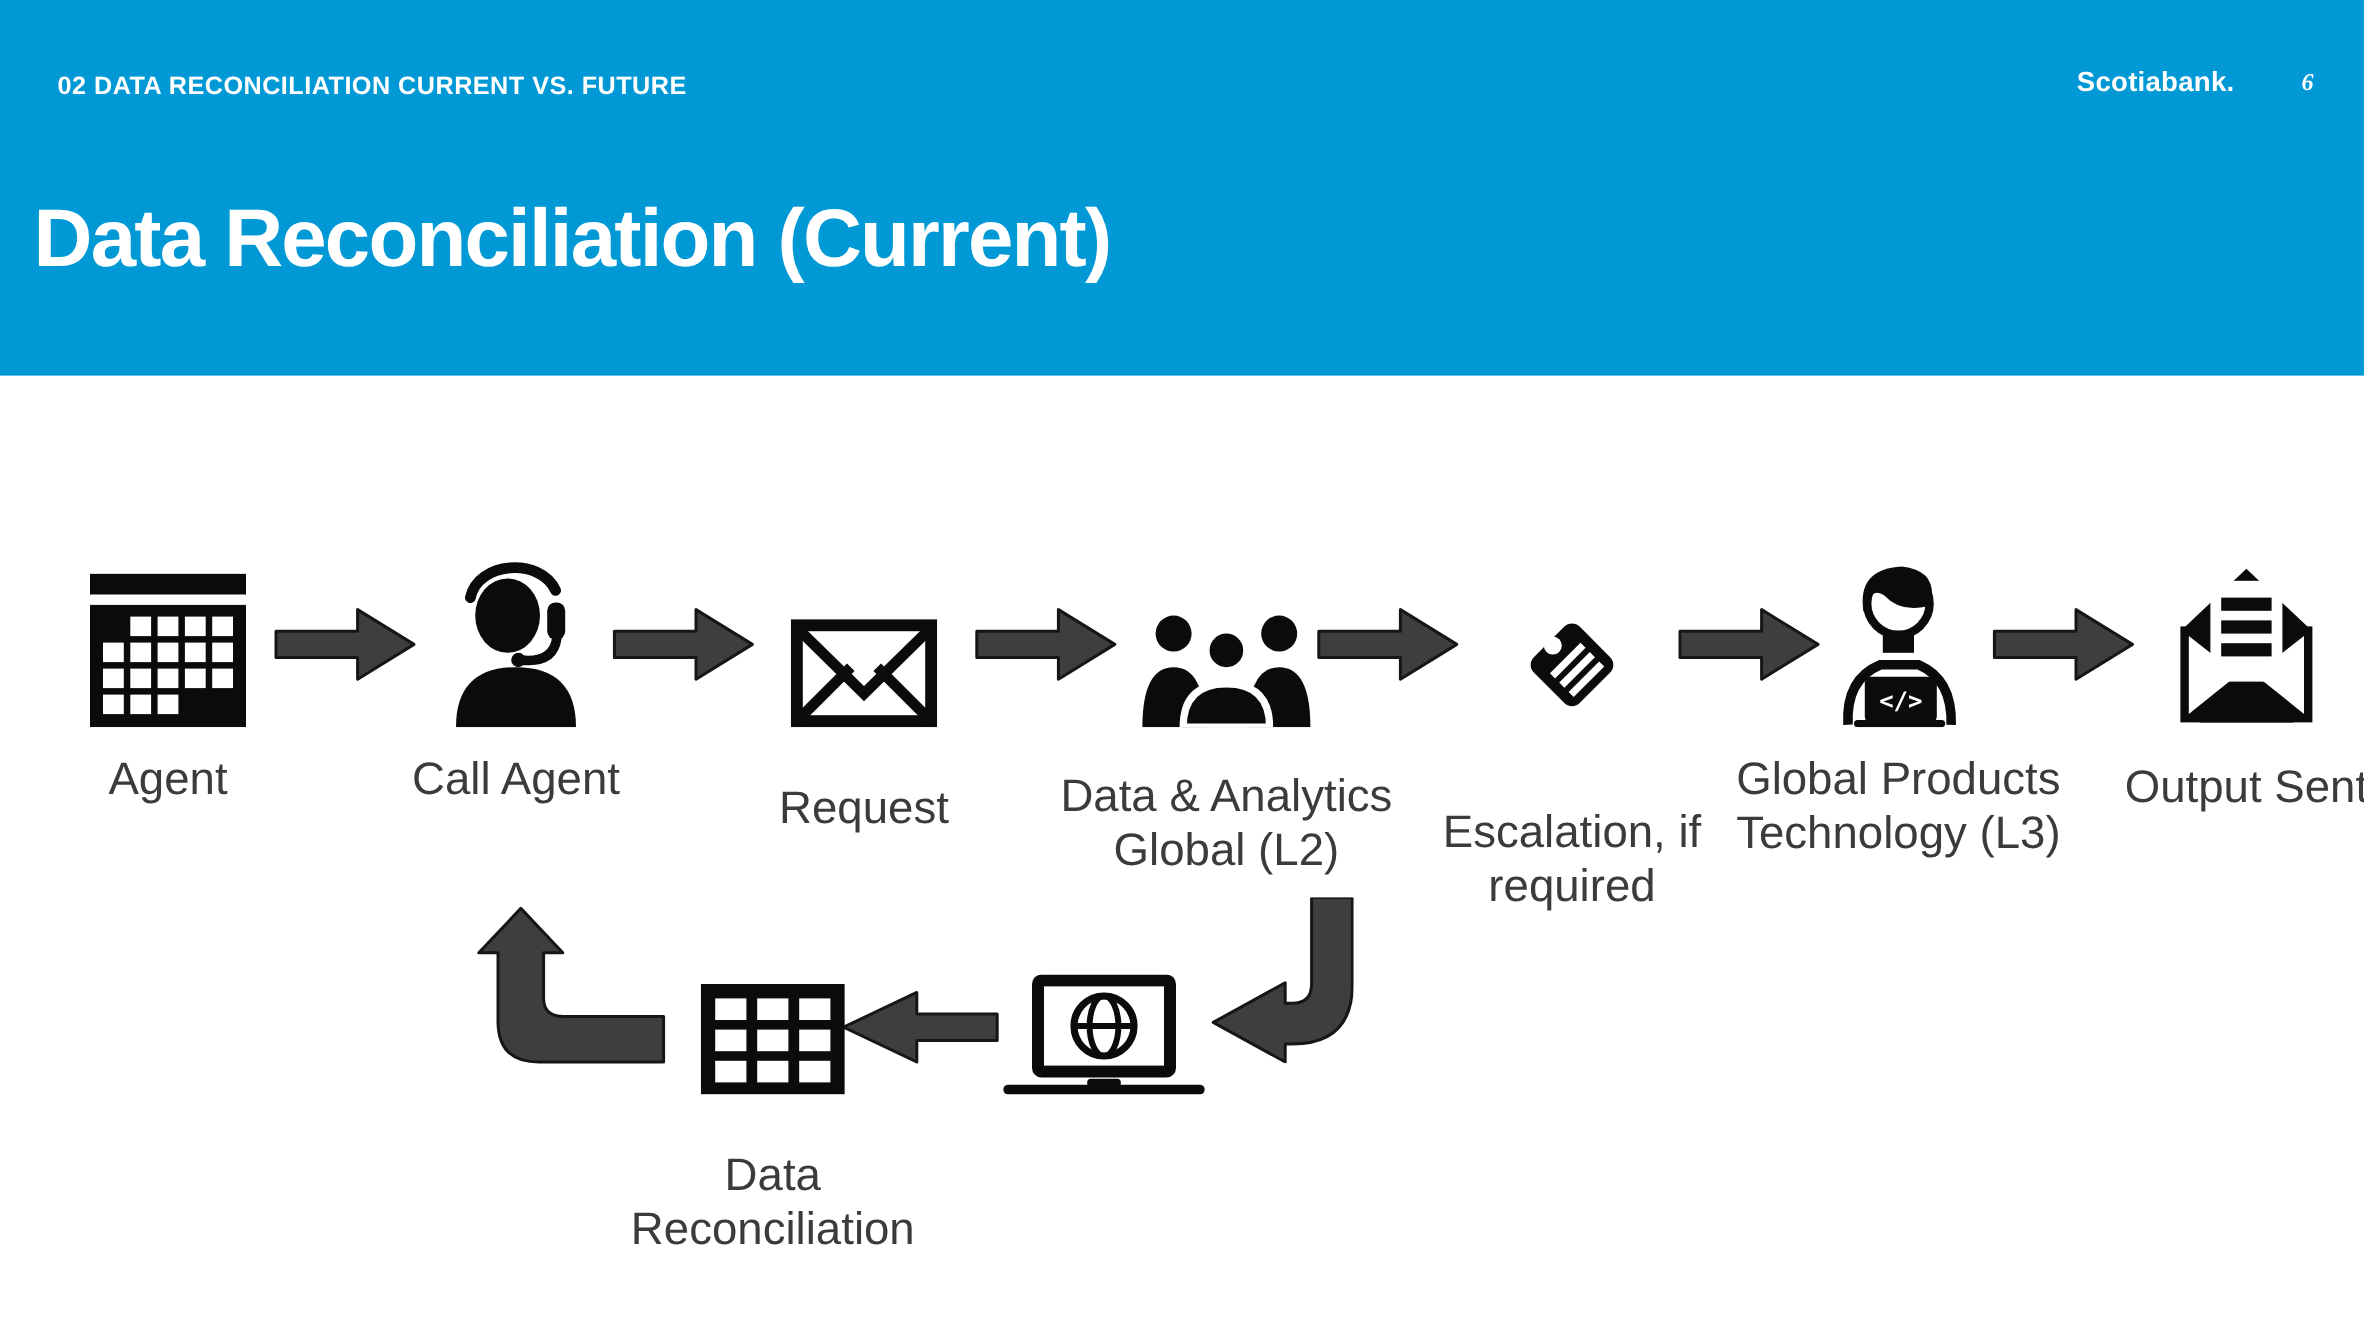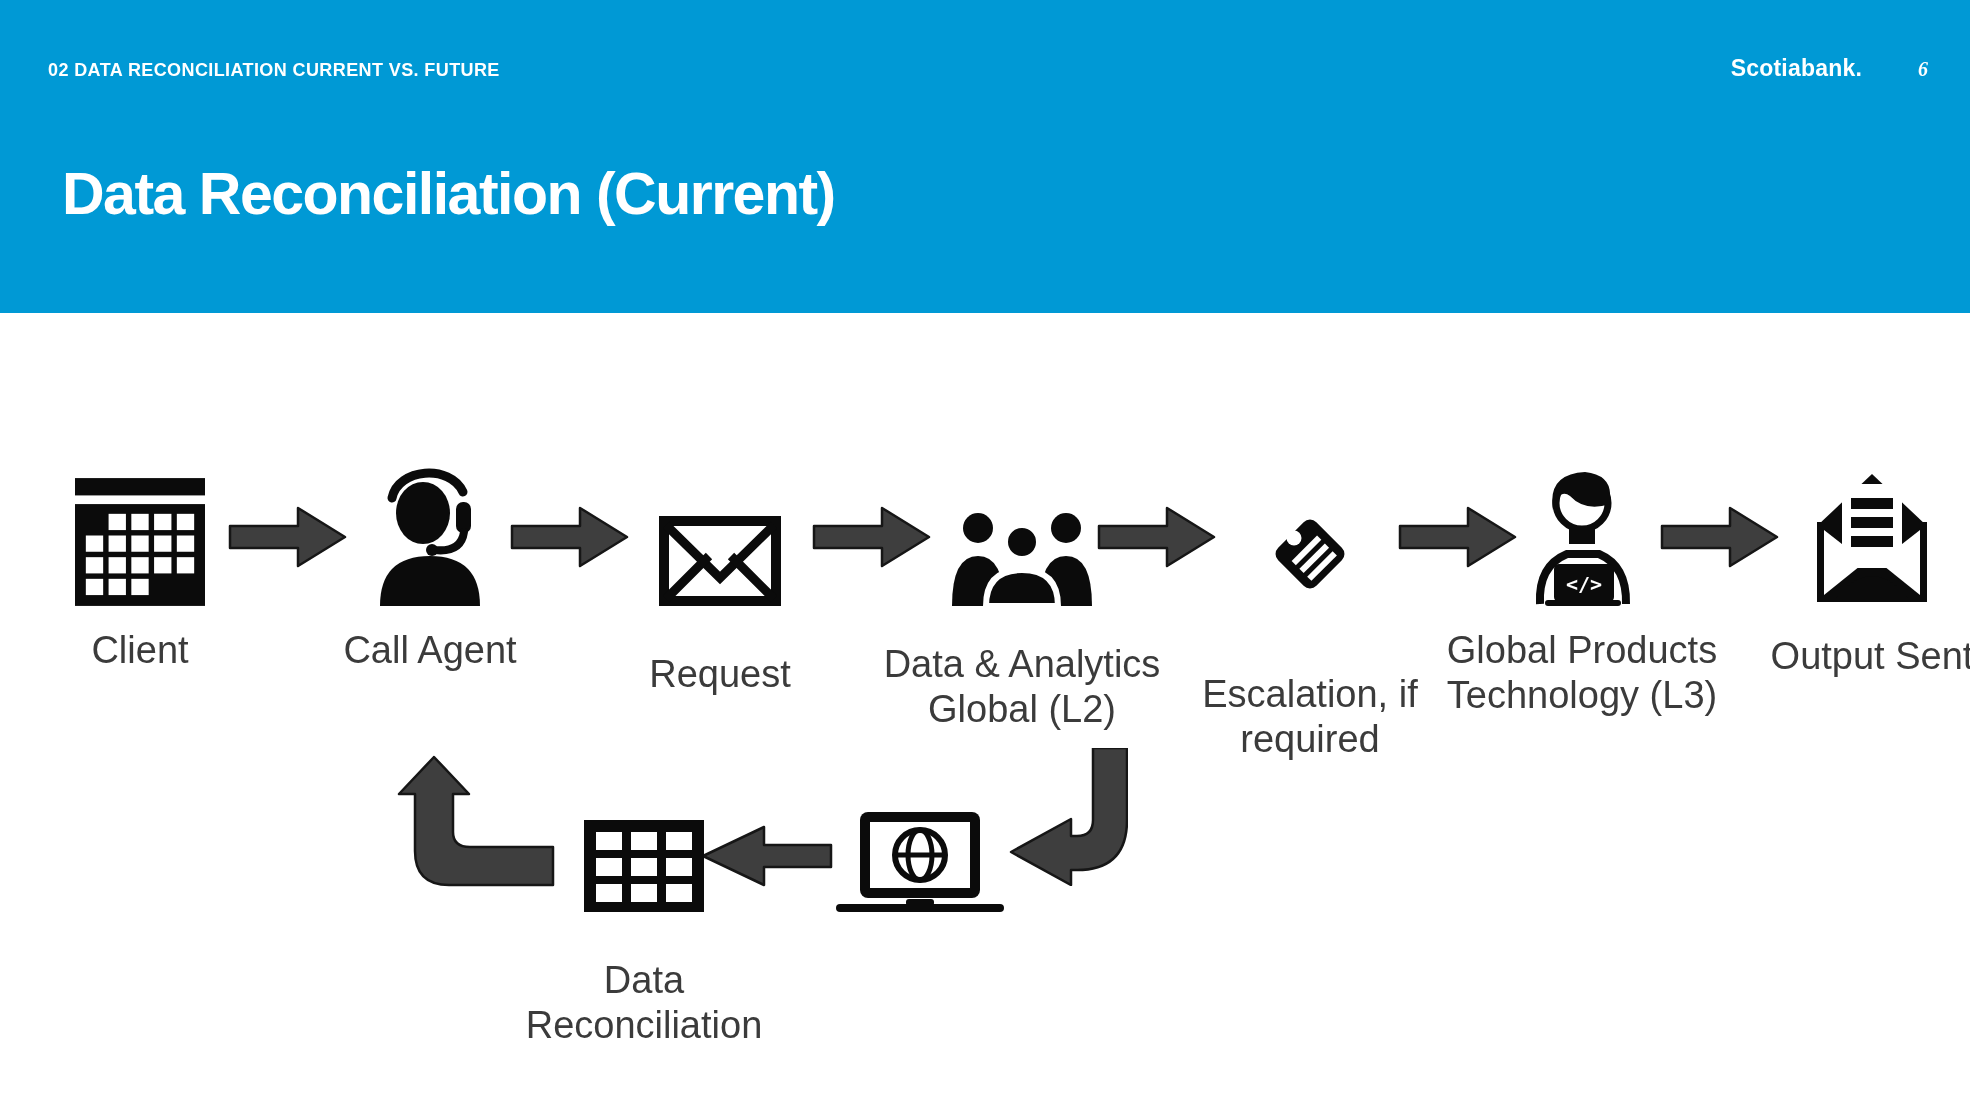--- a/index.html
+++ b/index.html
@@ -3,33 +3,33 @@
 <meta charset="utf-8">
 <style>
   html,body{margin:0;padding:0;background:#fff;}
   .slide{
     position:relative;width:1970px;height:1109px;overflow:hidden;background:#ffffff;
     font-family:"Liberation Sans",sans-serif;
   }
   
   .top-band{position:absolute;left:0;top:0;width:100%;height:313px;background:#0099D5;}
   .eyebrow{
-    position:absolute;left:48px;top:60px;color:#ffffff;font-size:18px;font-weight:700;
+    position:absolute;left:48px;top:60px;color:#ffffff;font-size:21px;font-weight:700;
     letter-spacing:.4px;white-space:nowrap;
   }
   .brand{
     position:absolute;right:108px;top:55px;color:#ffffff;font-size:23px;font-weight:800;
     letter-spacing:.2px;white-space:nowrap;
   }
   .pagenum{
     position:absolute;right:42px;top:58px;color:#ffffff;font-size:20px;font-style:italic;
     font-family:"Liberation Serif",serif;font-weight:600;
   }
   .title{
-    position:absolute;left:62px;top:160px;color:#ffffff;font-size:59px;font-weight:700;
+    position:absolute;left:28px;top:160px;color:#ffffff;font-size:68px;font-weight:700;
     letter-spacing:-1.5px;white-space:nowrap;
   }
   
   .node{position:absolute;display:flex;flex-direction:column;align-items:center;width:320px;}
   .icon-area{display:flex;align-items:flex-end;justify-content:center;}
   .row1 .icon-area{height:146px;}
   .row2 .icon-area{height:100px;}
   .node-label{margin-top:22px;text-align:center;}
   .row2 .node-label{margin-top:46px;}
   .node-label div{font-size:38px;line-height:45px;color:#3B3B3B;white-space:nowrap;}
@@ -70,21 +70,21 @@
           <rect class="w" x="31" y="73" width="16" height="15"></rect>
           <rect class="w" x="52" y="73" width="16" height="15"></rect>
           <rect class="w" x="73" y="73" width="16" height="15"></rect>
           <rect class="w" x="94" y="73" width="16" height="15"></rect>
         <rect class="w" x="10" y="93" width="16" height="15"></rect>
           <rect class="w" x="31" y="93" width="16" height="15"></rect>
           <rect class="w" x="52" y="93" width="16" height="15"></rect>
       </svg>
     </div>
     <div class="node-label">
-      <div>Client</div>
+      <div>Agent</div>
       <div></div>
     </div>
   </div>
 
   <div class="node row1" style="left:270px;top:460px;">
     <div class="icon-area">
       <svg class="ic" width="125" height="140" viewBox="0 0 125 140">
         <path class="b" d="M12,140 Q12,90 62,90 Q112,90 112,140 Z"></path>
         <ellipse class="b" cx="55" cy="47" rx="27" ry="31"></ellipse>
         <path class="s" d="M24,32 C30,2 82,-2 95,26" stroke-width="9" stroke-linecap="round"></path>

